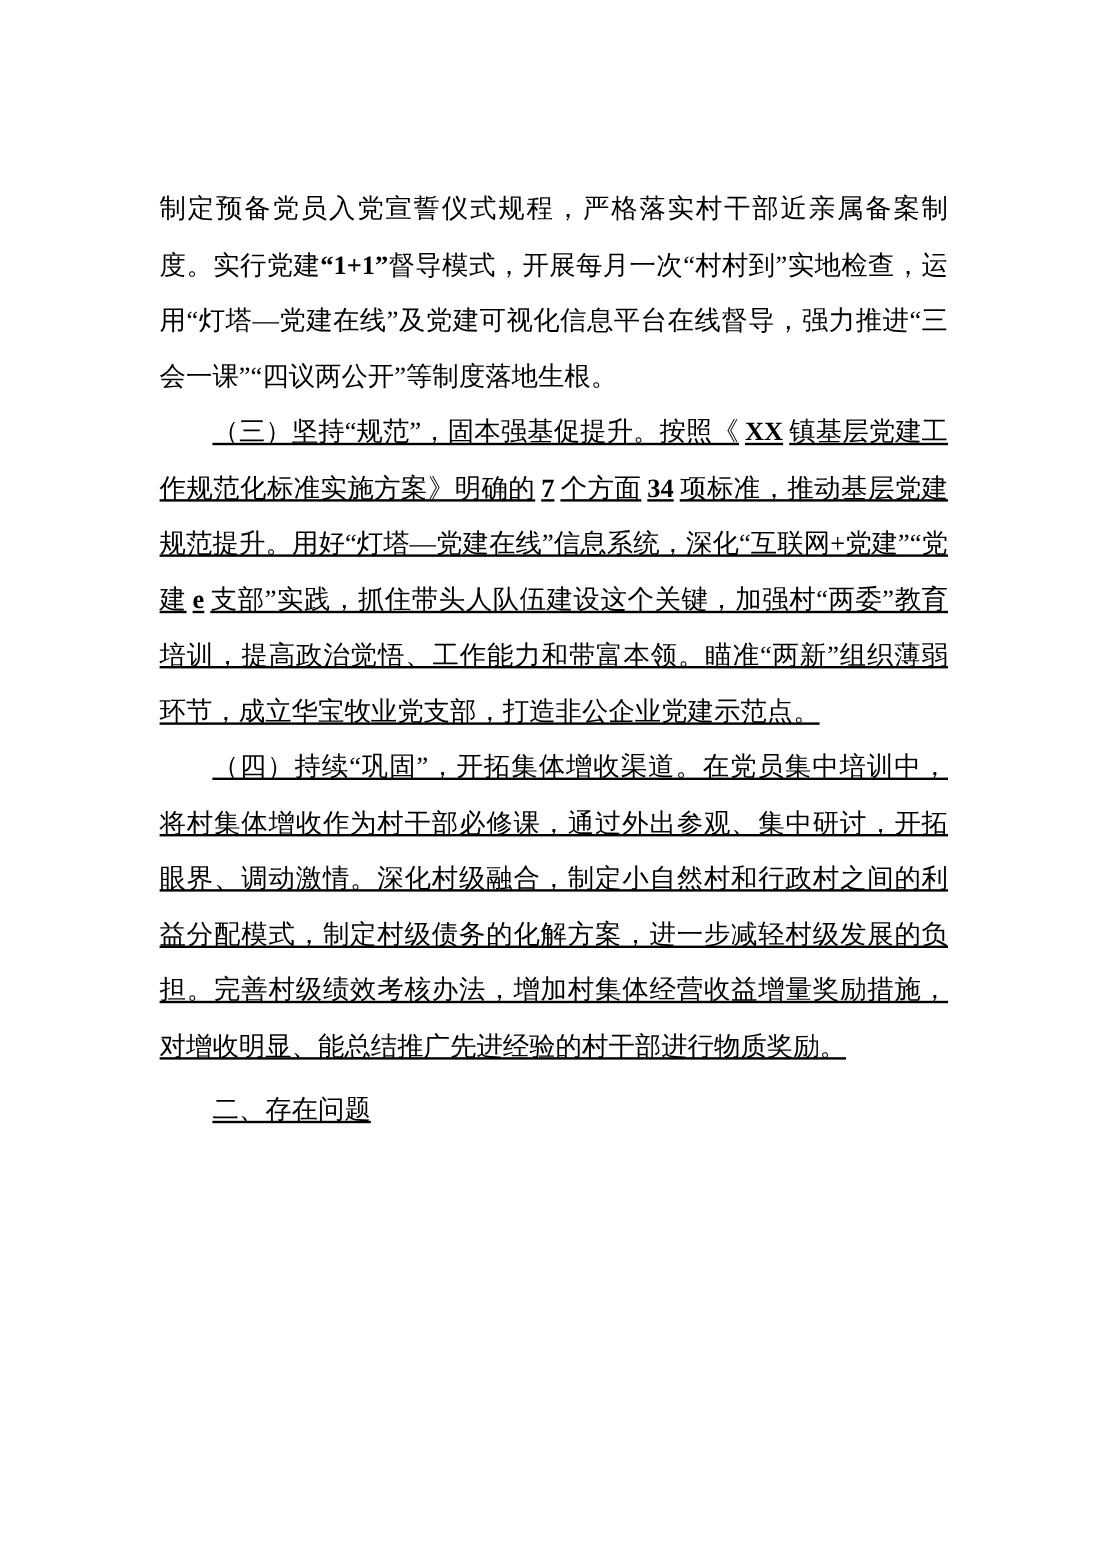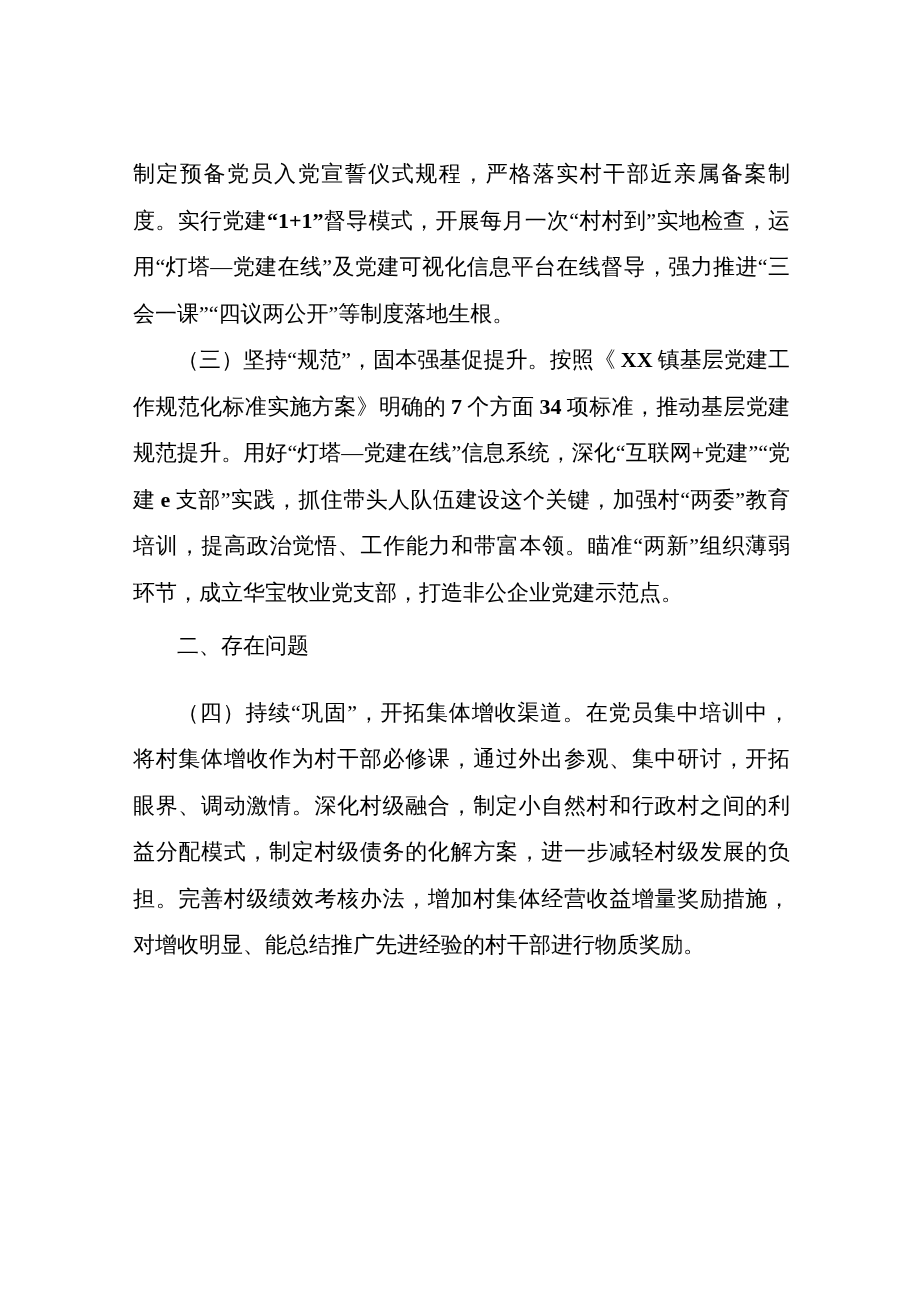--- a/index.html
+++ b/index.html
@@ -26,36 +26,37 @@
     margin: 0;
     padding: 0;
     font-size: 22px;
     line-height: 46.5px;
     text-align: justify;
     text-justify: inter-ideograph;
     word-break: break-all;
   }
   p.para.indent {
     text-indent: 44px;
+    text-decoration: underline;
   }
   p.heading {
     margin-top: 7px;
     margin-bottom: 20px;
   }
   .run-bold {
     font-weight: bold;
     font-family: "Liberation Serif", "DejaVu Serif", serif;
   }
   .run-bold.spaced {
     margin: 0 5px;
   }
 </style>
 </head>
 <body>
 
 <div class="page">
   <div class="content">
       <p class="para body"><span>制定预备党员入党宣誓仪式规程，严格落实村干部近亲属备案制度。实行党建</span><span class="run-bold">“1+1”</span><span>督导模式，开展每月一次“村村到”实地检查，运用“灯塔—党建在线”及党建可视化信息平台在线督导，强力推进“三会一课”“四议两公开”等制度落地生根。</span></p>
       <p class="para body indent"><span>（三）坚持“规范”，固本强基促提升。按照《</span><span class="run-bold spaced">XX</span><span>镇基层党建工作规范化标准实施方案》明确的</span><span class="run-bold spaced">7</span><span>个方面</span><span class="run-bold spaced">34</span><span>项标准，推动基层党建规范提升。用好“灯塔—党建在线”信息系统，深化“互联网+党建”“党建</span><span class="run-bold spaced">e</span><span>支部”实践，抓住带头人队伍建设这个关键，加强村“两委”教育培训，提高政治觉悟、工作能力和带富本领。瞄准“两新”组织薄弱环节，成立华宝牧业党支部，打造非公企业党建示范点。</span></p>
+      <p class="para body indent"><span>（四）持续“巩固”，开拓集体增收渠道。在党员集中培训中，将村集体增收作为村干部必修课，通过外出参观、集中研讨，开拓眼界、调动激情。深化村级融合，制定小自然村和行政村之间的利益分配模式，制定村级债务的化解方案，进一步减轻村级发展的负担。完善村级绩效考核办法，增加村集体经营收益增量奖励措施，对增收明显、能总结推广先进经验的村干部进行物质奖励。</span></p>
       <p class="para heading indent"><span>二、存在问题</span></p>
-      <p class="para body indent"><span>（四）持续“巩固”，开拓集体增收渠道。在党员集中培训中，将村集体增收作为村干部必修课，通过外出参观、集中研讨，开拓眼界、调动激情。深化村级融合，制定小自然村和行政村之间的利益分配模式，制定村级债务的化解方案，进一步减轻村级发展的负担。完善村级绩效考核办法，增加村集体经营收益增量奖励措施，对增收明显、能总结推广先进经验的村干部进行物质奖励。</span></p>
     </div>
 </div>
 
 </body></html>

